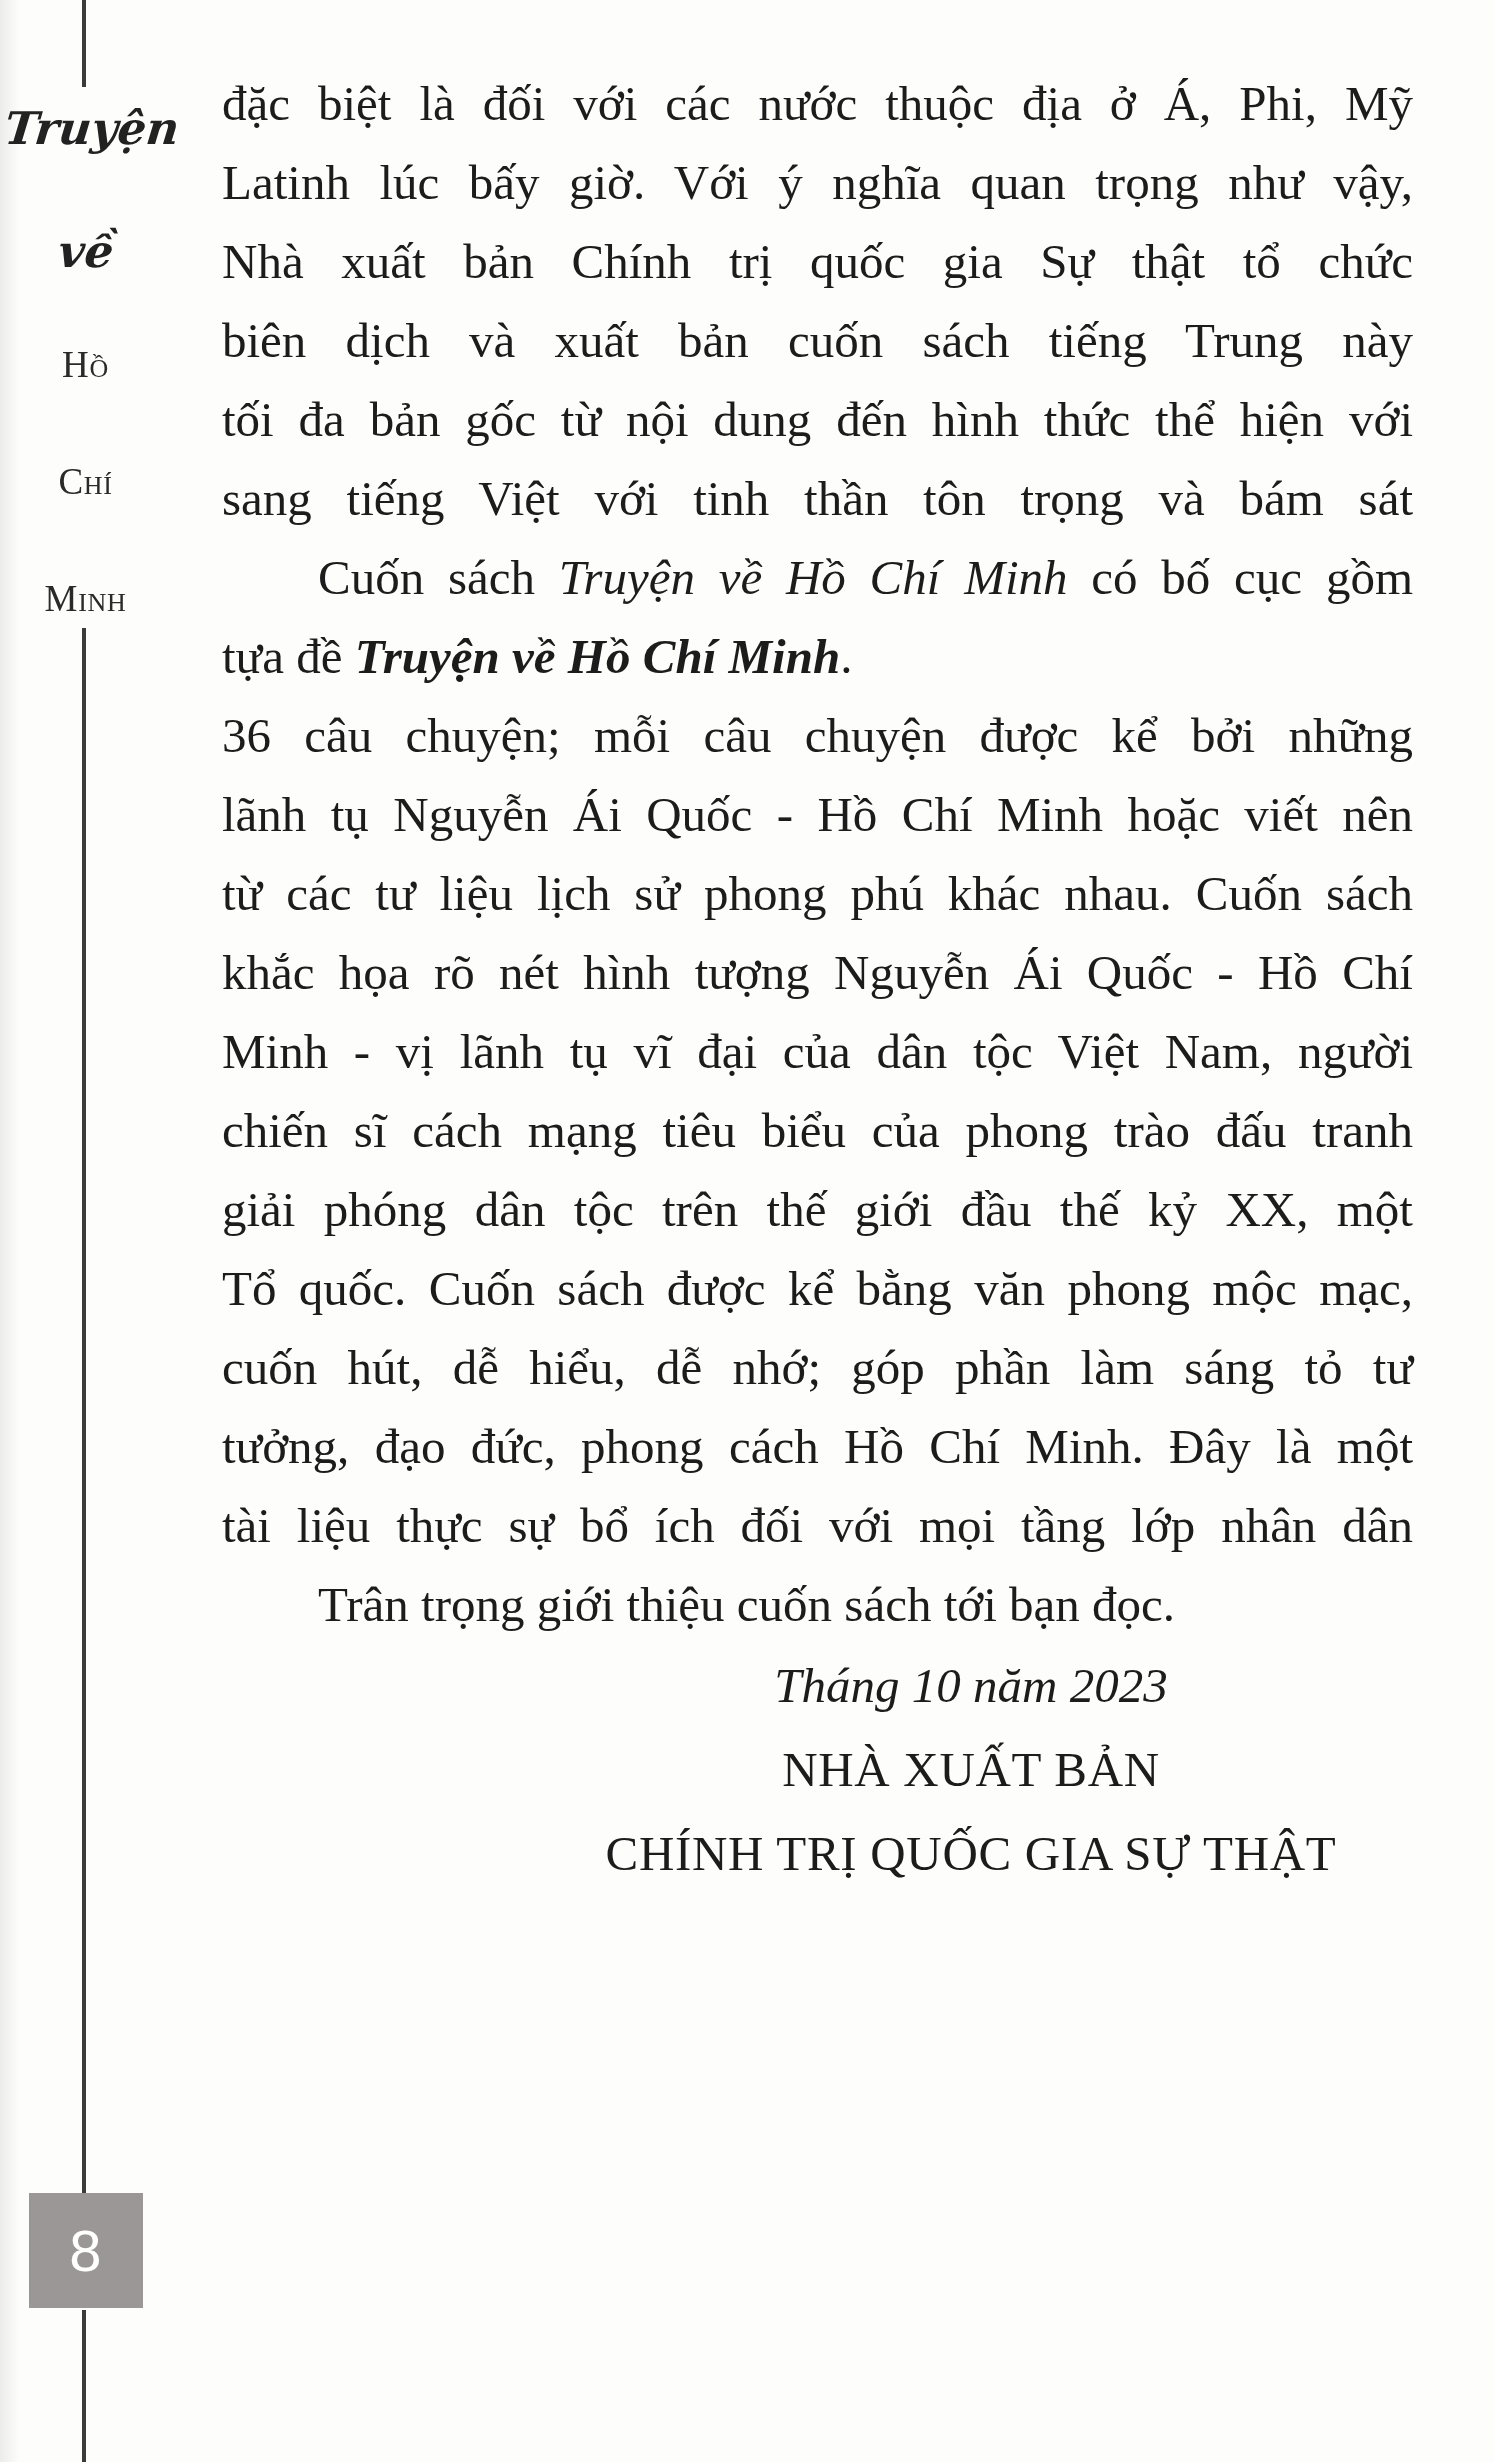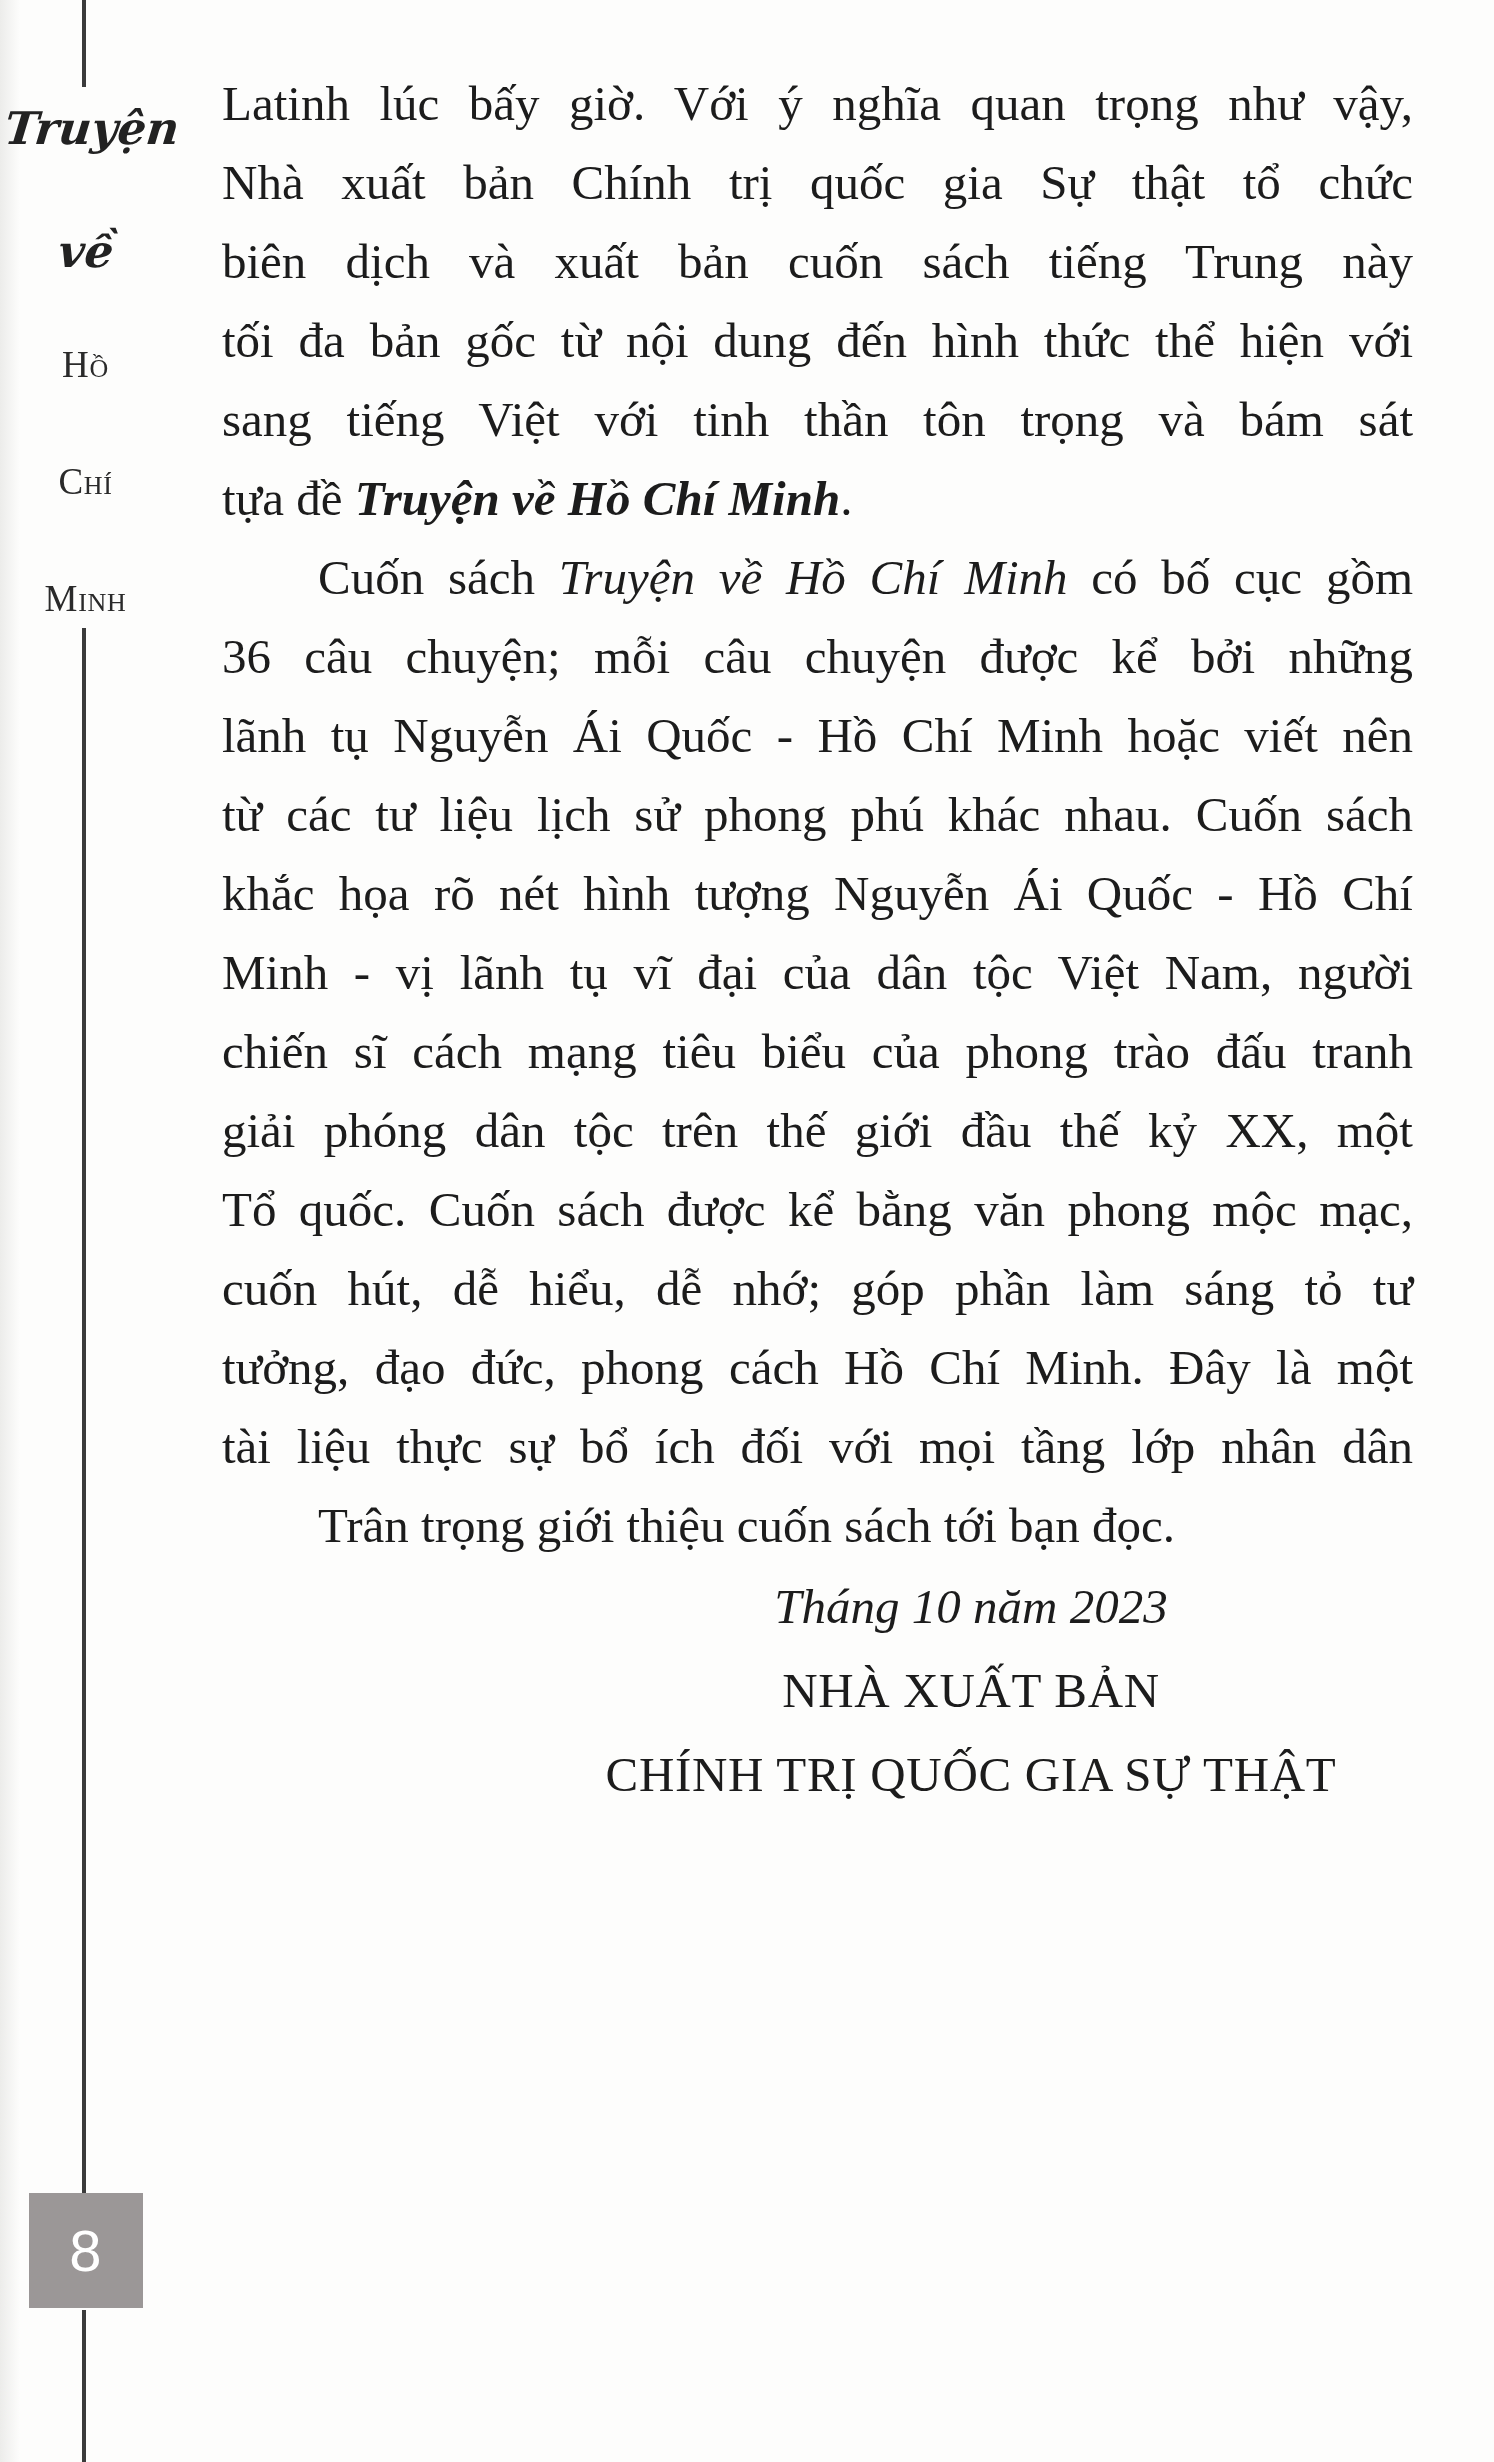--- a/index.html
+++ b/index.html
@@ -84,27 +84,28 @@
   <div class="side-label side-script lbl-ve">về</div>
   <div class="side-label side-caps lbl-ho">Hồ</div>
   <div class="side-label side-caps lbl-chi">Chí</div>
   <div class="side-label side-caps lbl-minh">Minh</div>
 
   <div class="badge">
     <span>8</span>
   </div>
 
   <div class="content">
+    <div class="bl j"><span>đặc biệt là đối với các nước thuộc địa ở Á, Phi, Mỹ</span></div>
     <div class="bl j"><span>Latinh lúc bấy giờ. Với ý nghĩa quan trọng như vậy,</span></div>
     <div class="bl j"><span>Nhà xuất bản Chính trị quốc gia Sự thật tổ chức</span></div>
     <div class="bl j"><span>biên dịch và xuất bản cuốn sách tiếng Trung này</span></div>
     <div class="bl j"><span>tối đa bản gốc từ nội dung đến hình thức thể hiện với</span></div>
     <div class="bl j"><span>sang tiếng Việt với tinh thần tôn trọng và bám sát</span></div>
+    <div class="bl j ind"><span>Cuốn sách </span><span class="i">Truyện về Hồ Chí Minh</span><span> có bố cục gồm</span></div>
     <div class="bl"><span>tựa đề </span><span class="bi">Truyện về Hồ Chí Minh</span><span>.</span></div>
-    <div class="bl j ind"><span>Cuốn sách </span><span class="i">Truyện về Hồ Chí Minh</span><span> có bố cục gồm</span></div>
     <div class="bl j"><span>36 câu chuyện; mỗi câu chuyện được kể bởi những</span></div>
     <div class="bl j"><span>lãnh tụ Nguyễn Ái Quốc - Hồ Chí Minh hoặc viết nên</span></div>
     <div class="bl j"><span>từ các tư liệu lịch sử phong phú khác nhau. Cuốn sách</span></div>
     <div class="bl j"><span>khắc họa rõ nét hình tượng Nguyễn Ái Quốc - Hồ Chí</span></div>
     <div class="bl j"><span>Minh - vị lãnh tụ vĩ đại của dân tộc Việt Nam, người</span></div>
     <div class="bl j"><span>chiến sĩ cách mạng tiêu biểu của phong trào đấu tranh</span></div>
     <div class="bl j"><span>giải phóng dân tộc trên thế giới đầu thế kỷ XX, một</span></div>
     <div class="bl j"><span>Tổ quốc. Cuốn sách được kể bằng văn phong mộc mạc,</span></div>
     <div class="bl j"><span>cuốn hút, dễ hiểu, dễ nhớ; góp phần làm sáng tỏ tư</span></div>
     <div class="bl j"><span>tưởng, đạo đức, phong cách Hồ Chí Minh. Đây là một</span></div>

